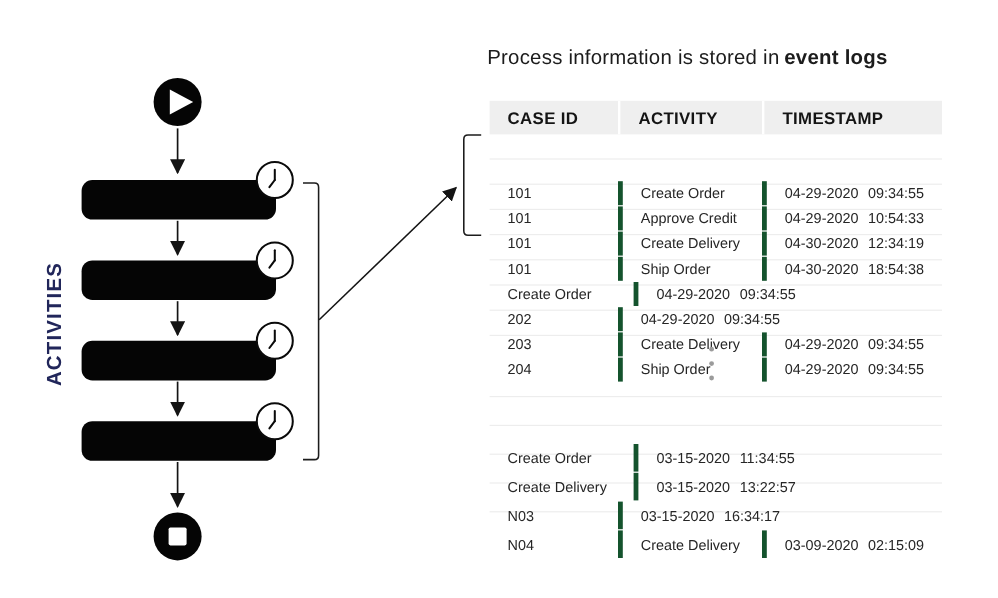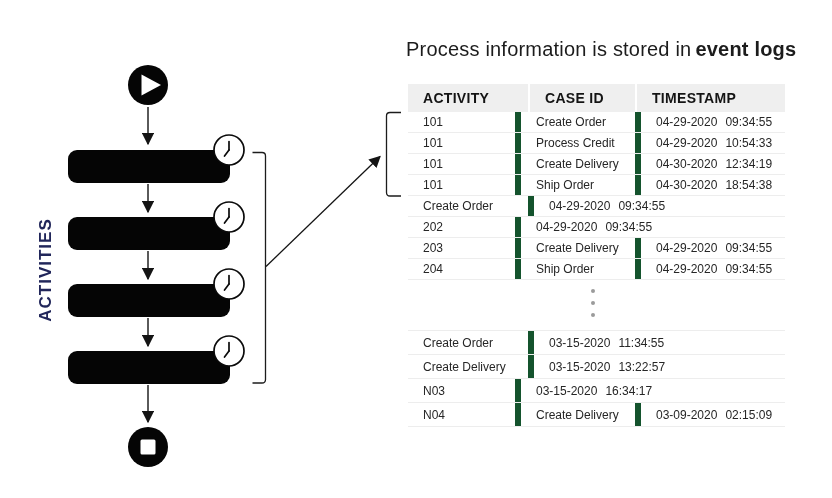--- a/index.html
+++ b/index.html
@@ -15,42 +15,42 @@
   .flow-svg { position: absolute; left: 0; top: 0; }
   .activities-label {
     position: absolute; left: -26px; top: 260px; width: 144px; height: 20px;
     text-align: center; transform: rotate(-90deg);
     font-size: 17px; font-weight: 600; letter-spacing: 1px; color: #21265a;
   }
 
   
   .title {
     position: absolute; left: 406px; top: 38px;
-    font-size: 20px; color: #1c1c1c; letter-spacing: 0.2px; white-space: nowrap;
+    font-size: 17px; color: #1c1c1c; letter-spacing: 0.2px; white-space: nowrap;
   }
   .title strong { font-weight: 700; margin-left: 4px; }
 
   
   .event-table { position: absolute; left: 408px; top: 84px; width: 377px; }
   .thead {
     display: flex; height: 28px; background: #efefef;
     font-weight: 700; font-size: 14px; color: #141414; letter-spacing: 0.3px;
   }
   .th { display: flex; align-items: center; padding-left: 15px; height: 100%; }
   .thead .th + .th { border-left: 2px solid #ffffff; }
   .col1 { width: 107px; flex: 0 0 107px; }
   .col2 { width: 120px; flex: 0 0 120px; }
   .col3 { width: 150px; flex: 0 0 150px; }
 
   .trow {
     display: flex; height: 21px; border-bottom: 1px solid #ededed;
     font-size: 12px; color: #262626;
   }
-  .td { display: flex; align-items: center; padding-left: 15px; height: 100%; white-space: nowrap; }
-  .trow .td + .td { border-left: 6px solid #14532d; }
+  .td { display: flex; align-items: center; padding-left: 15px; height: 100%; white-space: nowrap; margin-top: 39px; }
+  .trow .td + .td { border-left: 4px solid #14532d; }
   [data-rowgroup="1"] { border-top: 1px solid #ededed; }
   [data-rowgroup="1"] .trow { height: 24px; }
   .time { margin-left: 8px; }
 
   .ellipsis { position: relative; height: 50px; }
   .ellipsis .dot {
     position: absolute; left: 183px; width: 4px; height: 4px;
     border-radius: 50%; background: #9b9b9b;
   }
   .ellipsis .dot:nth-child(1) { top: 9px; }
@@ -125,37 +125,37 @@
 
     <path d="M401,112.5 L390,112.5 Q386.5,112.5 386.5,116 L386.5,192.5 Q386.5,196 390,196 L401,196" fill="none" stroke="#1c1c1c" stroke-width="1.3"></path>
   </svg>
 
   <div class="title">
     <span>Process information is stored in</span><strong>event logs</strong>
   </div>
 
   <div class="event-table">
     <div class="thead">
+      <div class="th col1">CASE ID</div>
       <div class="th col2">ACTIVITY</div>
-      <div class="th col1">CASE ID</div>
       <div class="th col3">TIMESTAMP</div>
     </div>
 
     <div data-rowgroup="0">
         <div class="trow">
           <div class="td col1">101</div>
           <div class="td col2">Create Order</div>
           <div class="td col3">
             <span>04-29-2020</span>
             <span class="time">09:34:55</span>
           </div>
         </div>
         <div class="trow">
           <div class="td col1">101</div>
-          <div class="td col2">Process Credit</div>
+          <div class="td col2">Approve Credit</div>
           <div class="td col3">
             <span>04-29-2020</span>
             <span class="time">10:54:33</span>
           </div>
         </div>
         <div class="trow">
           <div class="td col1">101</div>
           <div class="td col2">Create Delivery</div>
           <div class="td col3">
             <span>04-30-2020</span>

